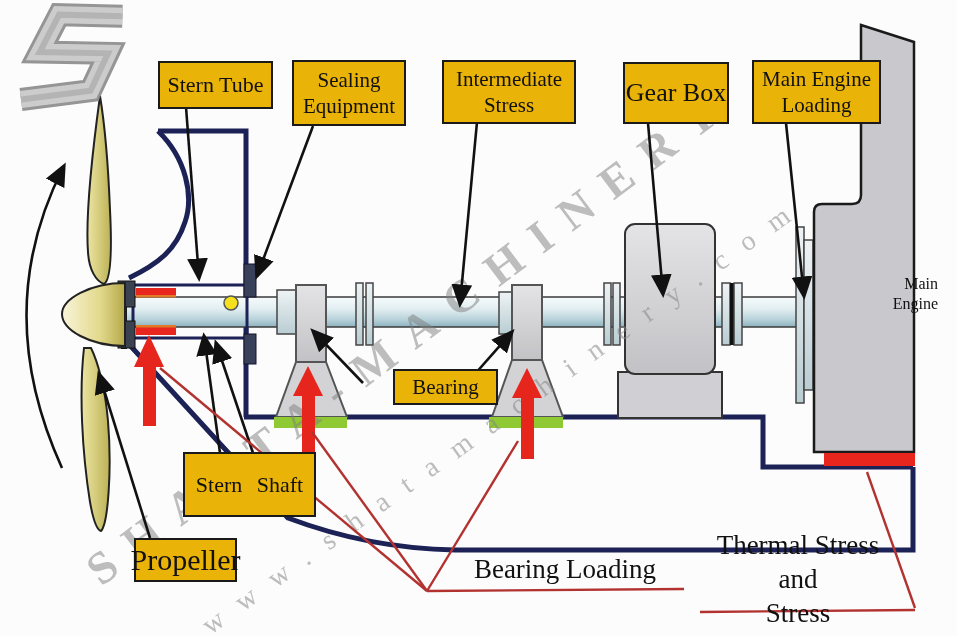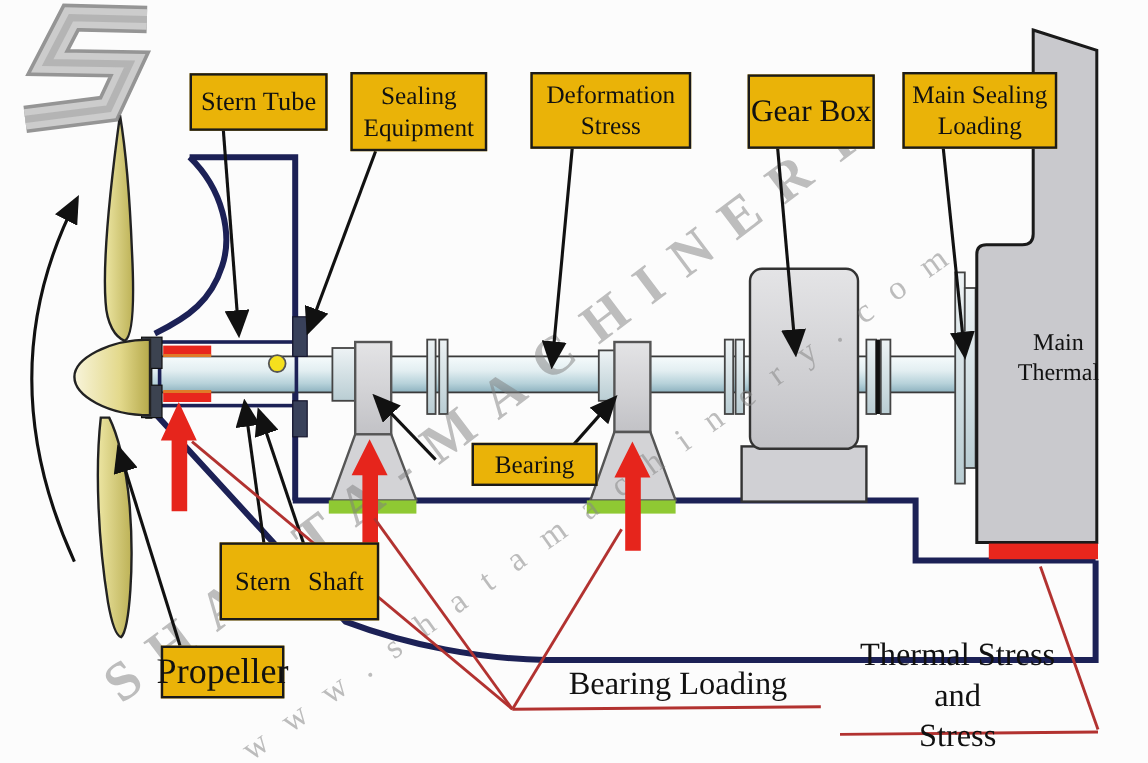--- a/index.html
+++ b/index.html
@@ -20,21 +20,21 @@
   .free-label{position:absolute;z-index:4;text-align:center;line-height:1.25;font-size:27px;color:#111;}
   
   #box-stern-tube{left:128px;top:61px;width:111px;height:44px;font-size:22px;}
   #box-sealing{left:262px;top:60px;width:110px;height:62px;font-family:Liberation Serif, serif;}
   #box-intermediate{left:412px;top:60px;width:130px;height:60px;}
   #box-gearbox{left:593px;top:62px;width:102px;height:58px;font-size:26px;}
   #box-flange{left:722px;top:60px;width:125px;height:60px;}
   #box-bearing{left:363px;top:369px;width:101px;height:32px;}
   #box-stern-shaft{left:153px;top:452px;width:129px;height:61px;font-size:22px;word-spacing:9px;}
   #box-propeller{left:104px;top:538px;width:99px;height:40px;font-size:30px;font-family:Liberation Serif, serif;}
-  #txt-main-engine{left:826px;top:274px;width:112px;font-size:20px;}
+  #txt-main-engine{left:826px;top:274px;width:112px;font-size:16px;text-align:right;}
   #txt-bearing-loading{left:470px;top:553px;width:190px;}
   #txt-thermal{left:697px;top:529px;width:202px;}
 </style>
 </head>
 <body>
 
 <div id="stage">
 
   <svg id="machinery" width="957" height="636" viewBox="0 0 957 636">
     <defs>
@@ -166,43 +166,43 @@
   </svg>
 
   <div class="label-box" id="box-stern-tube">
     <span>Stern Tube</span>
   </div>
   <div class="label-box" id="box-sealing">
     <span>Sealing</span>
     <span>Equipment</span>
   </div>
   <div class="label-box" id="box-intermediate">
-    <span>Deformation</span>
+    <span>Intermediate</span>
     <span>Stress</span>
   </div>
   <div class="label-box" id="box-gearbox">
     <span>Gear Box</span>
   </div>
   <div class="label-box" id="box-flange">
-    <span>Main Sealing</span>
+    <span>Main Engine</span>
     <span>Loading</span>
   </div>
   <div class="label-box" id="box-stern-shaft">
     <span>Stern  Shaft</span>
   </div>
   <div class="label-box" id="box-bearing">
     <span>Bearing</span>
   </div>
   <div class="label-box" id="box-propeller">
     <span>Propeller</span>
   </div>
 
   <div class="free-label" id="txt-main-engine">
     <div>Main</div>
-    <div>Thermal</div>
+    <div>Engine</div>
   </div>
   <div class="free-label" id="txt-bearing-loading">
     <span>Bearing Loading</span>
   </div>
   <div class="free-label" id="txt-thermal">
     <div>Thermal Stress and</div>
     <div>Stress Deformation</div>
   </div>
 
 </div>

